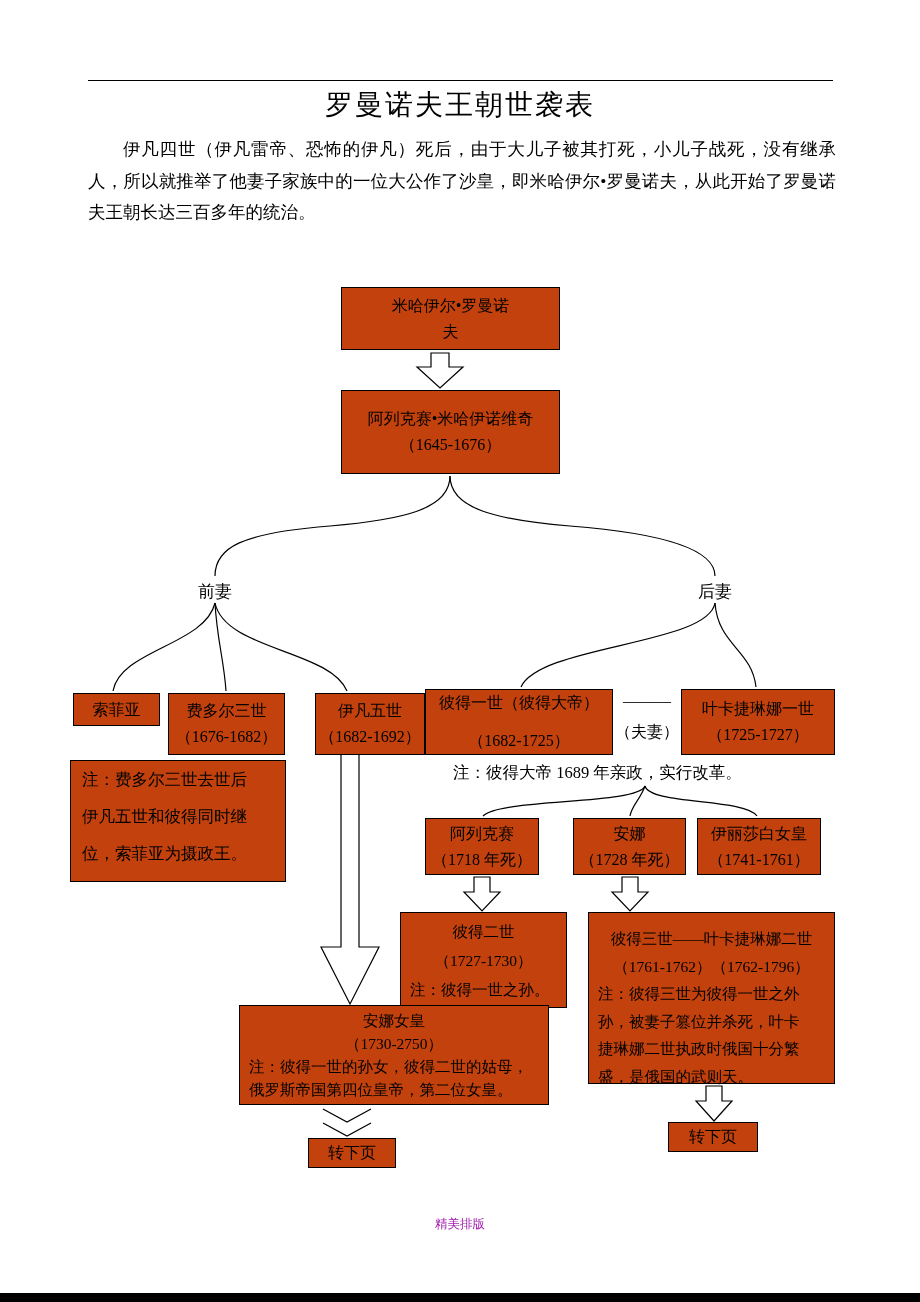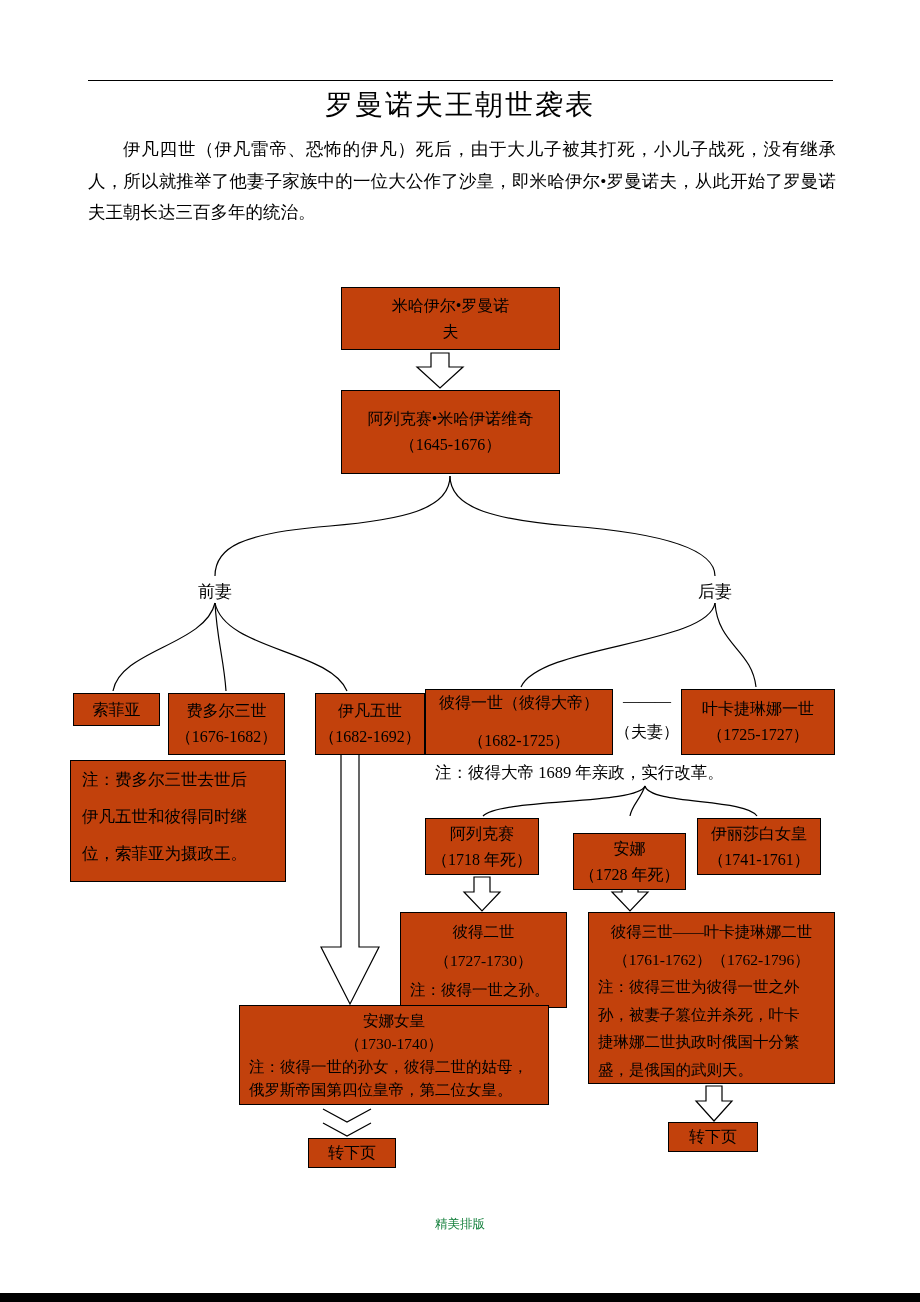--- a/index.html
+++ b/index.html
@@ -47,25 +47,25 @@
   .box .ln.left { text-align:left; padding:0 9px; }
   .floating-label {
     position:absolute; font-size:17px; text-align:center;
   }
   .plain-note {
     position:absolute; font-size:16.5px;
   }
   .note-box { font-size:16.5px; line-height:37px; justify-content:flex-start; }
   .note-box .ln { text-align:left; padding:0 11px; }
   .peter2-box { font-size:15.5px; line-height:29px; }
-  .peter3-box { font-size:15.5px; line-height:27.5px; justify-content:flex-end; padding-top:0; }
+  .peter3-box { font-size:15.5px; line-height:27.5px; justify-content:flex-start; padding-top:12px; }
   .anna-empress-box { font-size:15.5px; line-height:23px; }
   .footer {
     position:absolute; left:0; top:1216px; width:100%;
-    text-align:center; font-size:12.5px; color:#15803d;
+    text-align:center; font-size:12.5px; color:#a21caf;
   }
   .bottom-bar {
     position:absolute; left:0; top:1293px; width:920px; height:9px;
     background:#000;
   }
 </style>
 </head>
 <body>
 
 <div class="page">
@@ -144,28 +144,28 @@
     <div class="ln">叶卡捷琳娜一世</div>
     <div class="ln">（1725-1727）</div>
   </div>
 
   <div class="box note-box" style="left:70px;top:760px;width:216px;height:122px;">
     <div class="ln">注：费多尔三世去世后</div>
     <div class="ln">伊凡五世和彼得同时继</div>
     <div class="ln">位，索菲亚为摄政王。</div>
   </div>
 
-  <div class="plain-note" style="left:435px;top:762px;width:340px;">注：彼得大帝 1689 年亲政，实行改革。</div>
+  <div class="plain-note" style="left:453px;top:762px;width:340px;">注：彼得大帝 1689 年亲政，实行改革。</div>
 
   <div class="box" style="left:425px;top:818px;width:114px;height:57px;">
     <div class="ln">阿列克赛</div>
     <div class="ln">（1718 年死）</div>
   </div>
 
-  <div class="box" style="left:573px;top:818px;width:113px;height:57px;margin-top:15px;">
+  <div class="box" style="left:573px;top:818px;width:113px;height:57px;">
     <div class="ln">安娜</div>
     <div class="ln">（1728 年死）</div>
   </div>
 
   <div class="box" style="left:697px;top:818px;width:124px;height:57px;">
     <div class="ln">伊丽莎白女皇</div>
     <div class="ln">（1741-1761）</div>
   </div>
 
   <div class="box peter2-box" style="left:400px;top:912px;width:167px;height:96px;">
@@ -178,21 +178,21 @@
     <div class="ln">彼得三世——叶卡捷琳娜二世</div>
     <div class="ln">（1761-1762）（1762-1796）</div>
     <div class="ln left">注：彼得三世为彼得一世之外</div>
     <div class="ln left">孙，被妻子篡位并杀死，叶卡</div>
     <div class="ln left">捷琳娜二世执政时俄国十分繁</div>
     <div class="ln left">盛，是俄国的武则天。</div>
   </div>
 
   <div class="box anna-empress-box" style="left:203px;top:1005px;width:310px;height:100px;margin-left:36px;">
     <div class="ln">安娜女皇</div>
-    <div class="ln">（1730-1740）</div>
+    <div class="ln">（1730-2750）</div>
     <div class="ln left">注：彼得一世的孙女，彼得二世的姑母，</div>
     <div class="ln left">俄罗斯帝国第四位皇帝，第二位女皇。</div>
   </div>
 
   <div class="box" style="left:308px;top:1138px;width:88px;height:30px;">
     <div class="ln">转下页</div>
   </div>
 
   <div class="box" style="left:668px;top:1122px;width:90px;height:30px;">
     <div class="ln">转下页</div>

